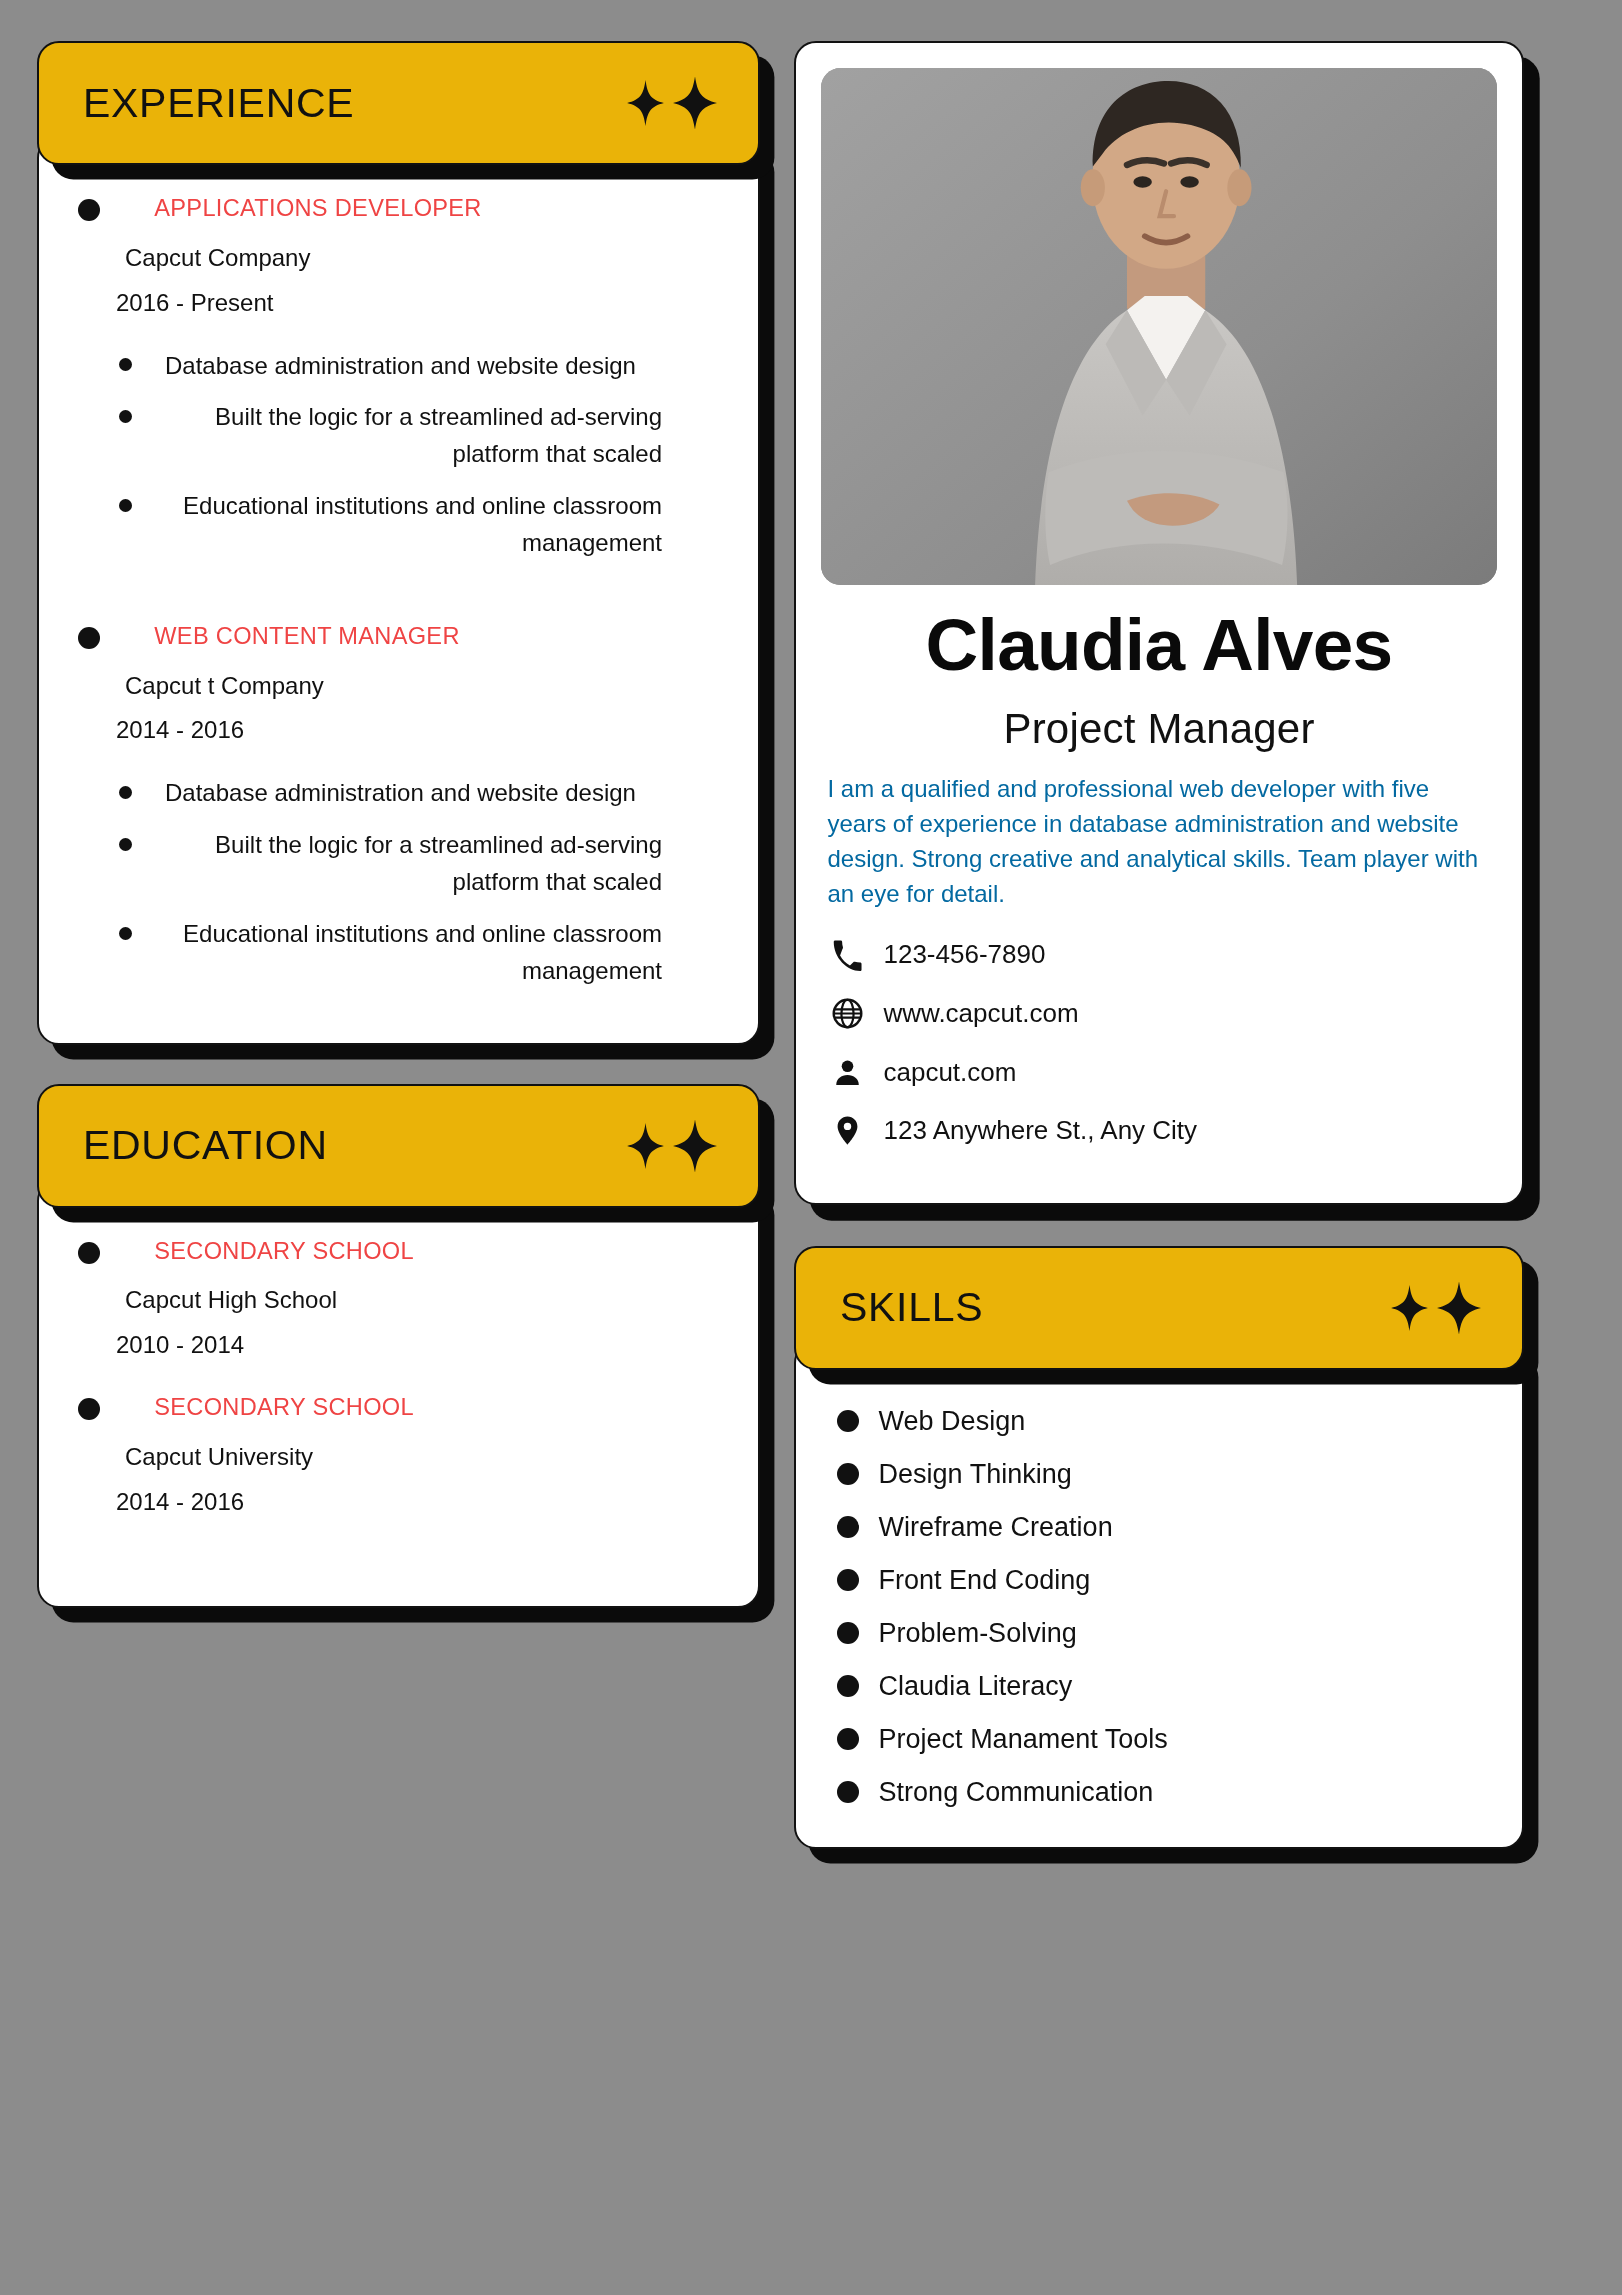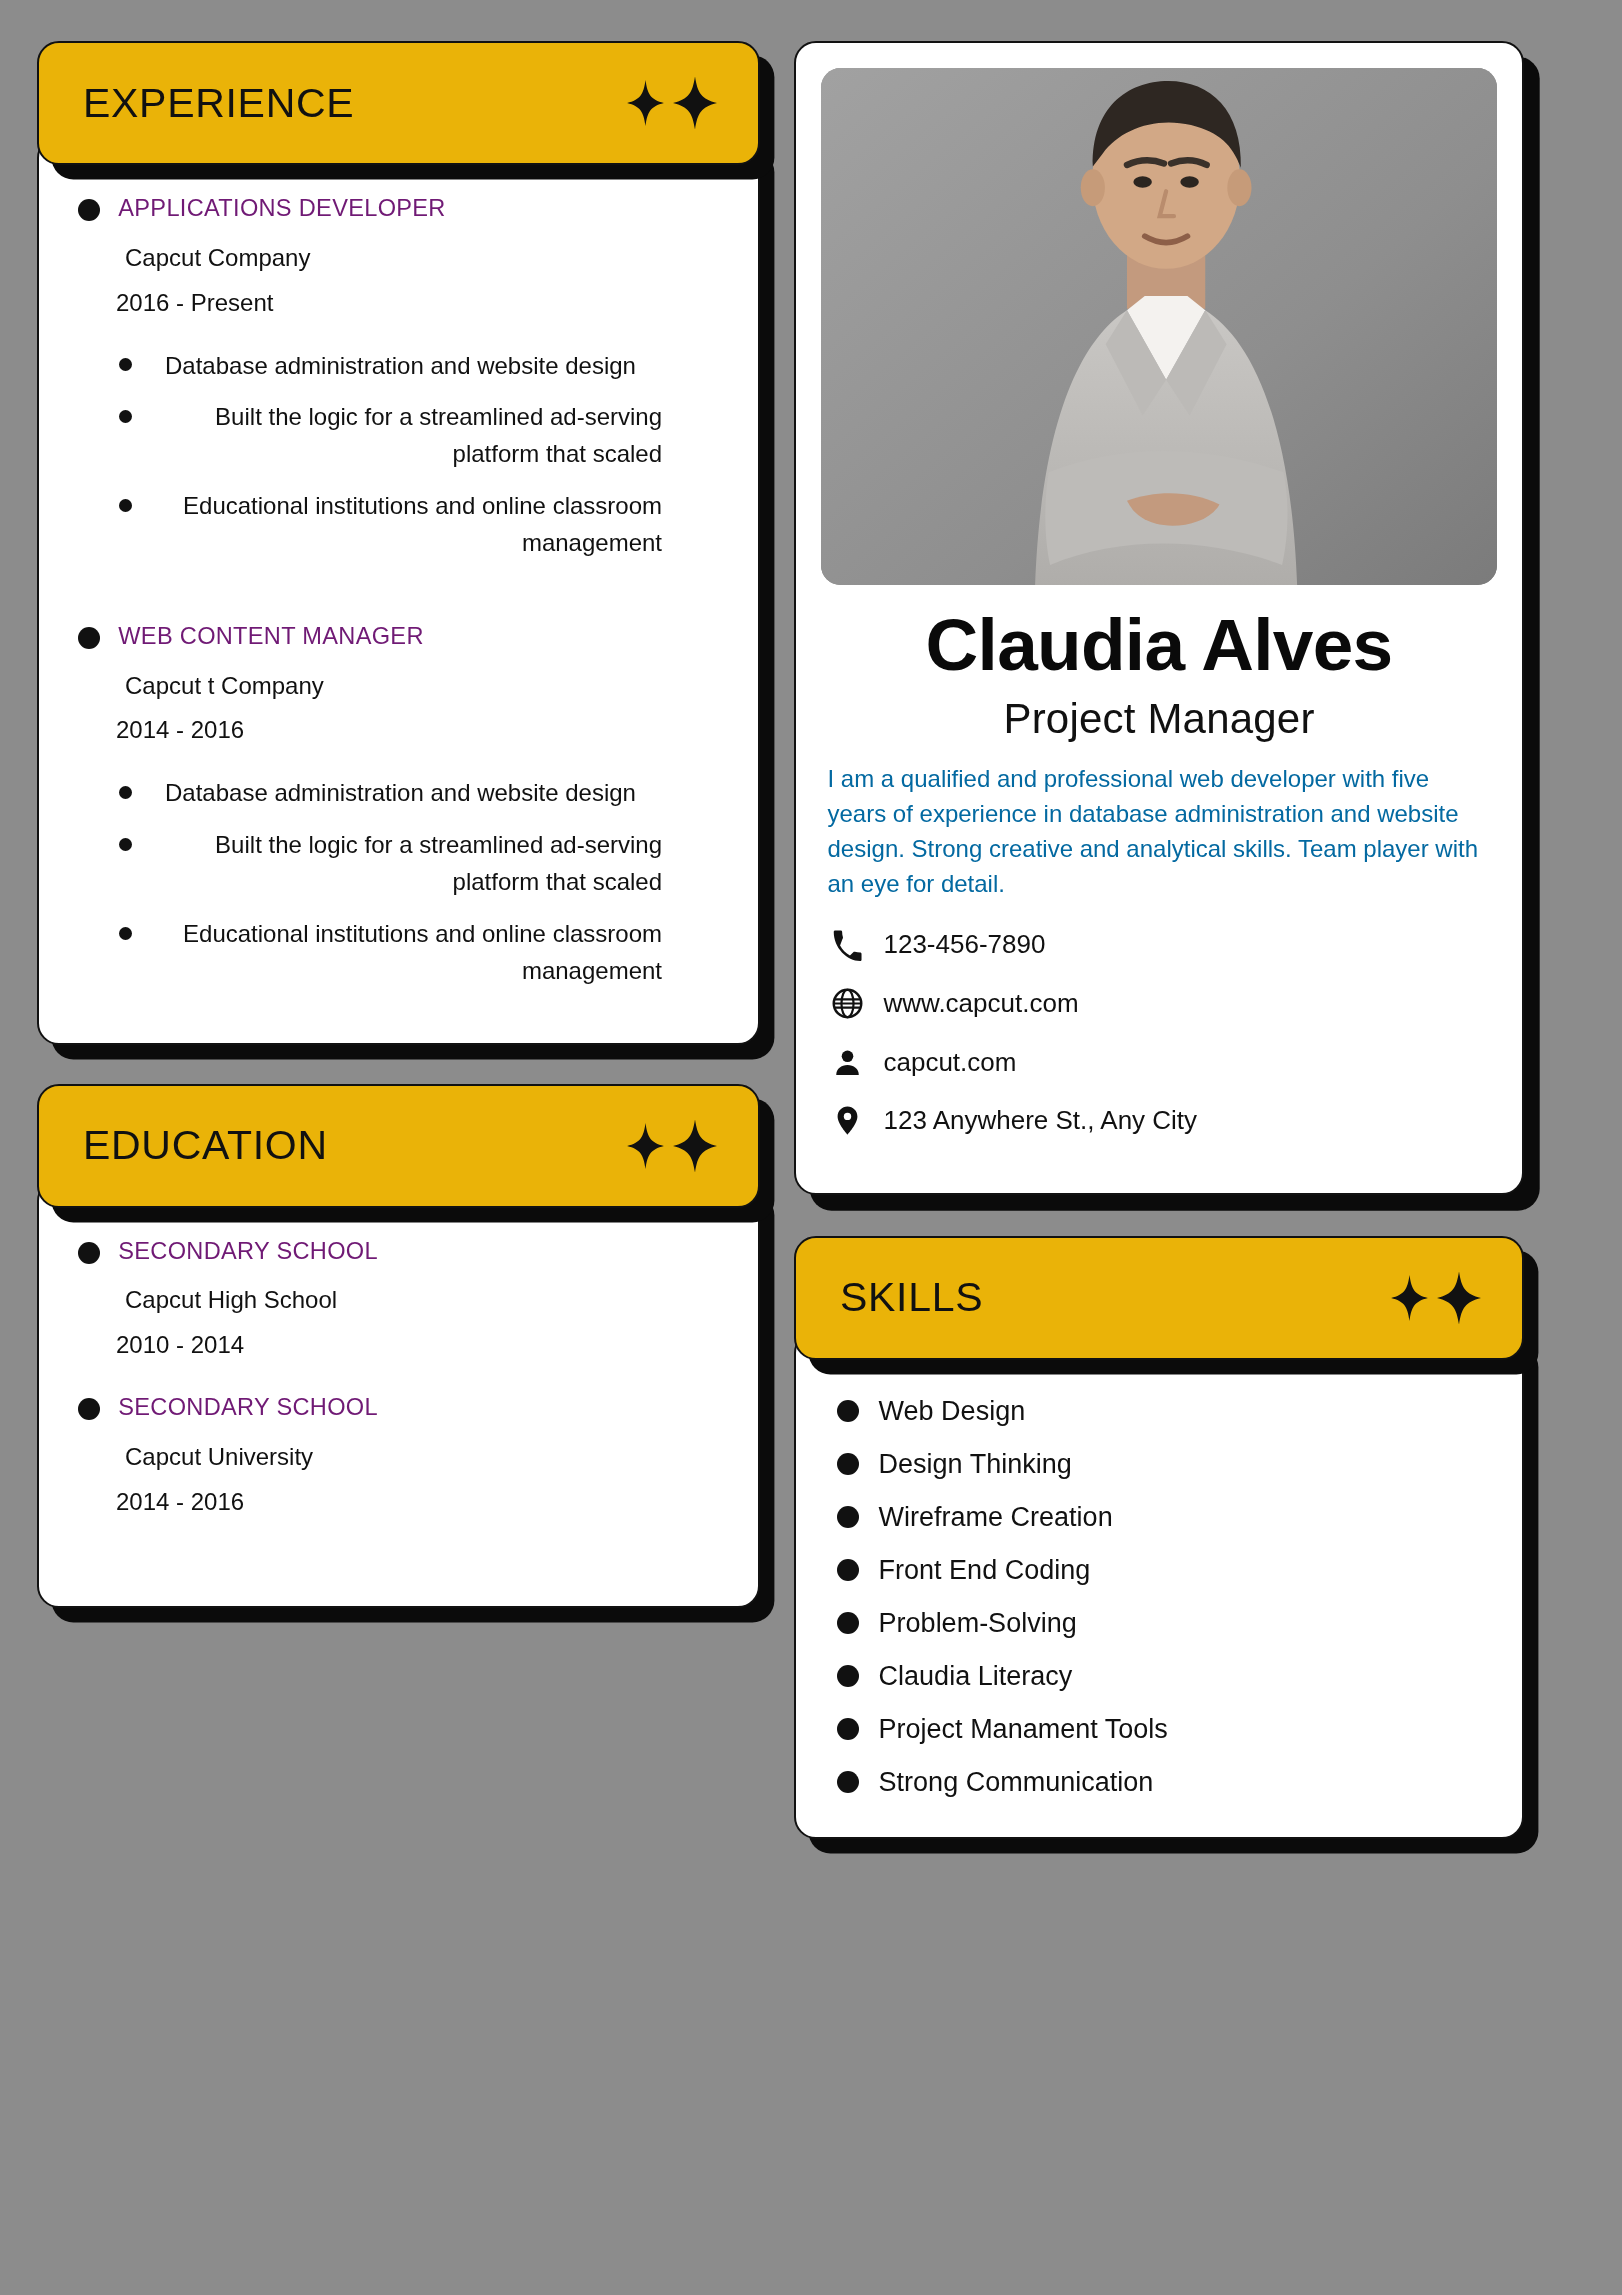--- a/index.html
+++ b/index.html
@@ -68,22 +68,23 @@
   .dot-big {
     width: 22px; height: 22px;
     border-radius: 50%;
     background: #111;
     flex: 0 0 22px;
     margin-top: 5.2px;
   }
   .entry-title {
     font-size: 23.6px;
     letter-spacing: 0.3px;
-    color: #701a75;
+    color: #ef4444;
     line-height: 1.25;
+    margin-left: 36px;
   }
   .entry-sub {
     font-size: 24px;
     color: #111;
     margin: 18.3px 0 0 47px;
     line-height: 1.3;
   }
   .entry-date {
     font-size: 24px;
     color: #111;
@@ -136,21 +137,21 @@
     letter-spacing: -0.7px;
     color: #0a0a0a;
     text-align: center;
     margin-top: 22px;
     line-height: 1.05;
   }
   .role {
     font-size: 42px;
     color: #111;
     text-align: center;
-    margin-top: 11px;
+    margin-top: 21px;
     letter-spacing: 0.2px;
   }
   .summary {
     font-size: 24px;
     line-height: 1.45;
     color: #0369a1;
     margin: 19.6px 6.5px 0 6.5px;
   }
 
   .contacts { margin: 26px 0 0 9.2px; }

